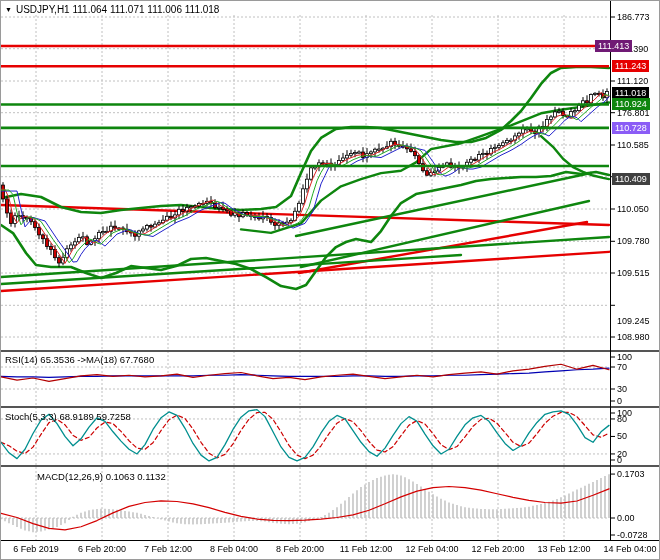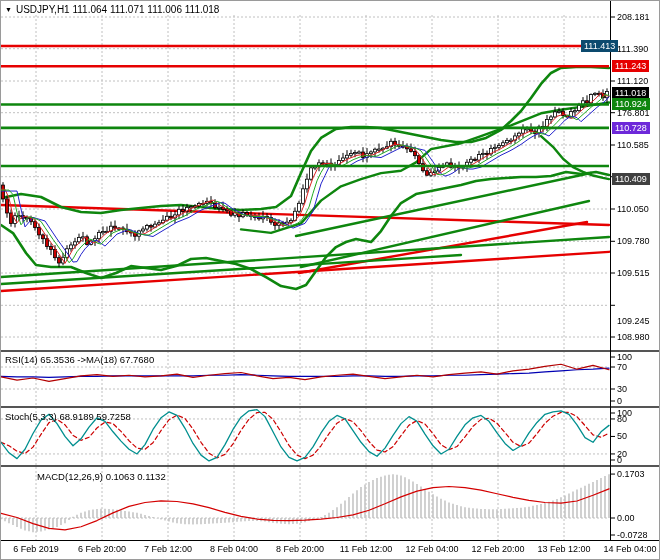--- a/index.html
+++ b/index.html
@@ -588,21 +588,21 @@
 
   <div class="sep" style="top:349px;"></div>
   <div class="sep" style="top:405px;"></div>
   <div class="sep" style="top:464px;"></div>
   <div id="vaxis"></div>
   <div id="haxis"></div>
 
   <div id="price-axis-zone"></div>
   <div id="time-axis-zone"></div>
   <div id="labels">
-      <div class="lbl axlbl" style="left: 616px; top: 16px;">208.181</div>
+      <div class="lbl axlbl" style="left: 616px; top: 16px;">186.773</div>
       <div class="lbl axlbl" style="left: 616px; top: 47.7009px;">111.390</div>
       <div class="lbl axlbl" style="left: 616px; top: 80px;">111.120</div>
       <div class="lbl axlbl" style="left: 616px; top: 111.701px;">176.801</div>
       <div class="lbl axlbl" style="left: 616px; top: 144px;">110.585</div>
       <div class="lbl axlbl" style="left: 616px; top: 175.701px;">184.700</div>
       <div class="lbl axlbl" style="left: 616px; top: 208px;">110.050</div>
       <div class="lbl axlbl" style="left: 616px; top: 240.299px;">109.780</div>
       <div class="lbl axlbl" style="left: 616px; top: 272px;">109.515</div>
       <div class="lbl axlbl" style="left: 616px; top: 304.299px; margin-top: 16px;">109.245</div>
       <div class="lbl axlbl" style="left: 616px; top: 336px;">108.980</div>
@@ -611,25 +611,25 @@
       <div class="lbl axlbl" style="left: 616px; top: 388px;">30</div>
       <div class="lbl axlbl" style="left: 616px; top: 400px;">0</div>
       <div class="lbl axlbl" style="left: 616px; top: 412px;">100</div>
       <div class="lbl axlbl" style="left: 616px; top: 417.96px;">80</div>
       <div class="lbl axlbl" style="left: 616px; top: 435.45px;">50</div>
       <div class="lbl axlbl" style="left: 616px; top: 452.94px;">20</div>
       <div class="lbl axlbl" style="left: 616px; top: 459px;">0</div>
       <div class="lbl axlbl" style="left: 616px; top: 473.063px;">0.1703</div>
       <div class="lbl axlbl" style="left: 616px; top: 517px;">0.00</div>
       <div class="lbl axlbl" style="left: 616px; top: 534px;">-0.0728</div>
-      <div class="lbl tag" style="left: 580px; top: 44.9495px; background: #0c4a6e;">111.413</div>
+      <div class="lbl tag" style="left: 594px; top: 44.9495px; background: #701a75;">111.413</div>
       <div class="lbl tag" style="left: 611px; top: 65.286px; background: rgb(230, 0, 0);">111.243</div>
       <div class="lbl tag" style="left: 611px; top: 92.2019px; background: rgb(0, 0, 0);">111.018</div>
       <div class="lbl tag" style="left: 611px; top: 103.447px; background: rgb(14, 134, 14);">110.924</div>
-      <div class="lbl tag" style="left: 611px; top: 126.893px; background: #6d28d9;">110.728</div>
+      <div class="lbl tag" style="left: 611px; top: 126.893px; background: #8b5cf6;">110.728</div>
       <div class="lbl tag" style="left: 611px; top: 178px; background: #404040;">110.409</div>
       <div class="lbl datelbl" style="left: 2px; top: 543px;">6 Feb 2019</div>
       <div class="lbl datelbl" style="left: 68px; top: 543px;">6 Feb 20:00</div>
       <div class="lbl datelbl" style="left: 134px; top: 543px;">7 Feb 12:00</div>
       <div class="lbl datelbl" style="left: 200px; top: 543px;">8 Feb 04:00</div>
       <div class="lbl datelbl" style="left: 266px; top: 543px;">8 Feb 20:00</div>
       <div class="lbl datelbl" style="left: 332px; top: 543px;">11 Feb 12:00</div>
       <div class="lbl datelbl" style="left: 398px; top: 543px;">12 Feb 04:00</div>
       <div class="lbl datelbl" style="left: 464px; top: 543px;">12 Feb 20:00</div>
       <div class="lbl datelbl" style="left: 530px; top: 543px;">13 Feb 12:00</div>

